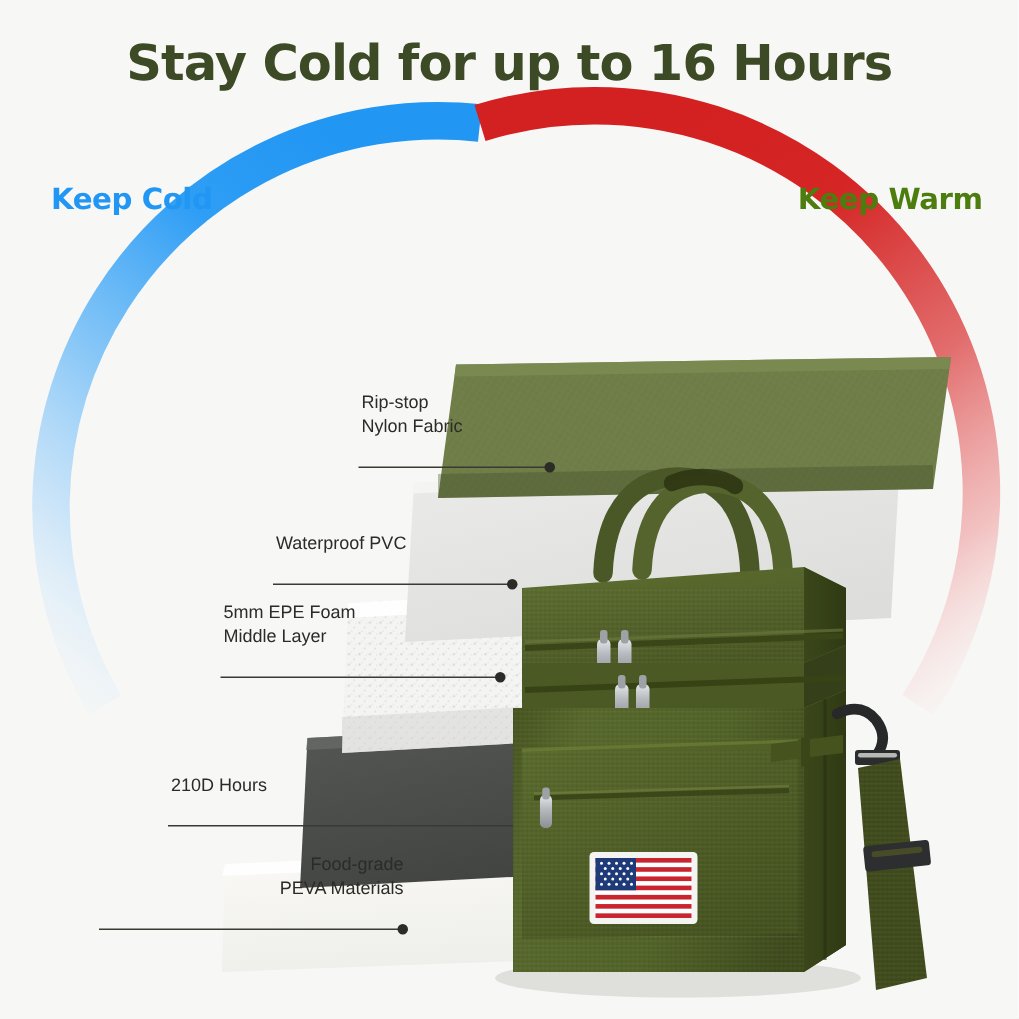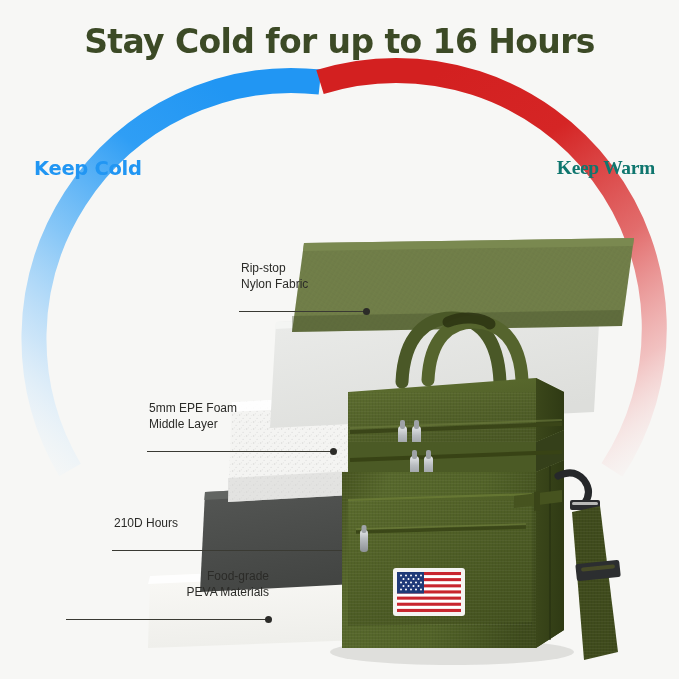--- a/index.html
+++ b/index.html
@@ -31,21 +31,20 @@
   }
 
   
   .arc-label {
     position: absolute;
     font-size: 19.5px;
     font-weight: bold;
     font-family: "DejaVu Sans", sans-serif;
     letter-spacing: -0.3px;
     white-space: nowrap;
-    margin-top: 36px;
   }
   #label-cold {
     left: 34px;
     top: 121px;
     color: #1f7fe0;
   }
   #label-warm {
     right: 24px;
     top: 121px;
     color: #cc2222;
@@ -153,21 +152,21 @@
     <path d="M 320 82
              A 258 258 0 0 0 70 470" fill="none" stroke="url(#gradCold)" stroke-width="25" stroke-linecap="butt"></path>
 
     <path d="M 320 82
              A 258 258 0 0 1 612 470" fill="none" stroke="url(#gradWarm)" stroke-width="25" stroke-linecap="butt"></path>
   </svg>
 
   <div id="title" style="color: rgb(60, 74, 38);">Stay Cold for up to 16 Hours</div>
 
   <div class="arc-label" id="label-cold" style="color: rgb(33, 150, 243);">Keep Cold</div>
-  <div class="arc-label" id="label-warm" style="color: #0f766e; font-family: Liberation Serif, serif;">Keep Warm</div>
+  <div class="arc-label" id="label-warm" style="color: #4d7c0f;">Keep Warm</div>
 
   <svg id="layers" viewBox="0 0 679 679">
     <defs>
 
       <pattern id="weave" width="4" height="4" patternUnits="userSpaceOnUse" patternTransform="rotate(32)">
         <rect width="4" height="4" fill="#6f7d48"></rect>
         <rect width="4" height="1.2" fill="#65734050" opacity="0.5"></rect>
         <rect width="1.2" height="4" fill="#7b8a5260" opacity="0.5"></rect>
       </pattern>
 
@@ -209,20 +208,24 @@
     <path d="M 304 243 L 634 238 L 633 246 L 303 251 Z" fill="#7d8c52" opacity="0.8"></path>
     <path d="M 292 316 L 622 310 L 622 326 L 292 332 Z" fill="#3f4a28" opacity="0.35"></path>
   </svg>
 
   <div class="callout" id="callout-0">
     <span class="ctext">Rip-stop
 Nylon Fabric</span>
     <span class="lead"></span>
   </div>
 
+  <div class="callout" id="callout-1">
+    <span class="ctext">Waterproof PVC</span>
+    <span class="lead"></span>
+  </div>
 
   <div class="callout" id="callout-2">
     <span class="ctext">5mm EPE Foam
 Middle Layer</span>
     <span class="lead"></span>
   </div>
 
   <div class="callout" id="callout-3">
     <span class="ctext">210D Hours</span>
     <span class="lead"></span>

